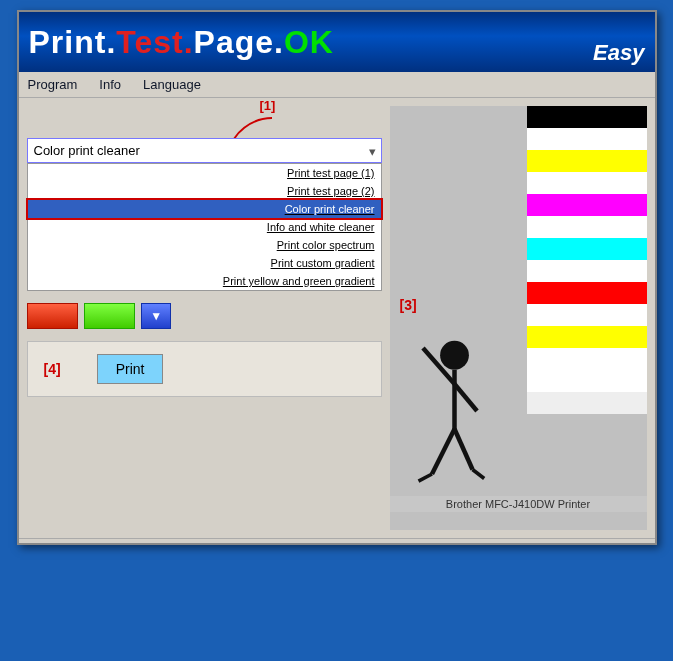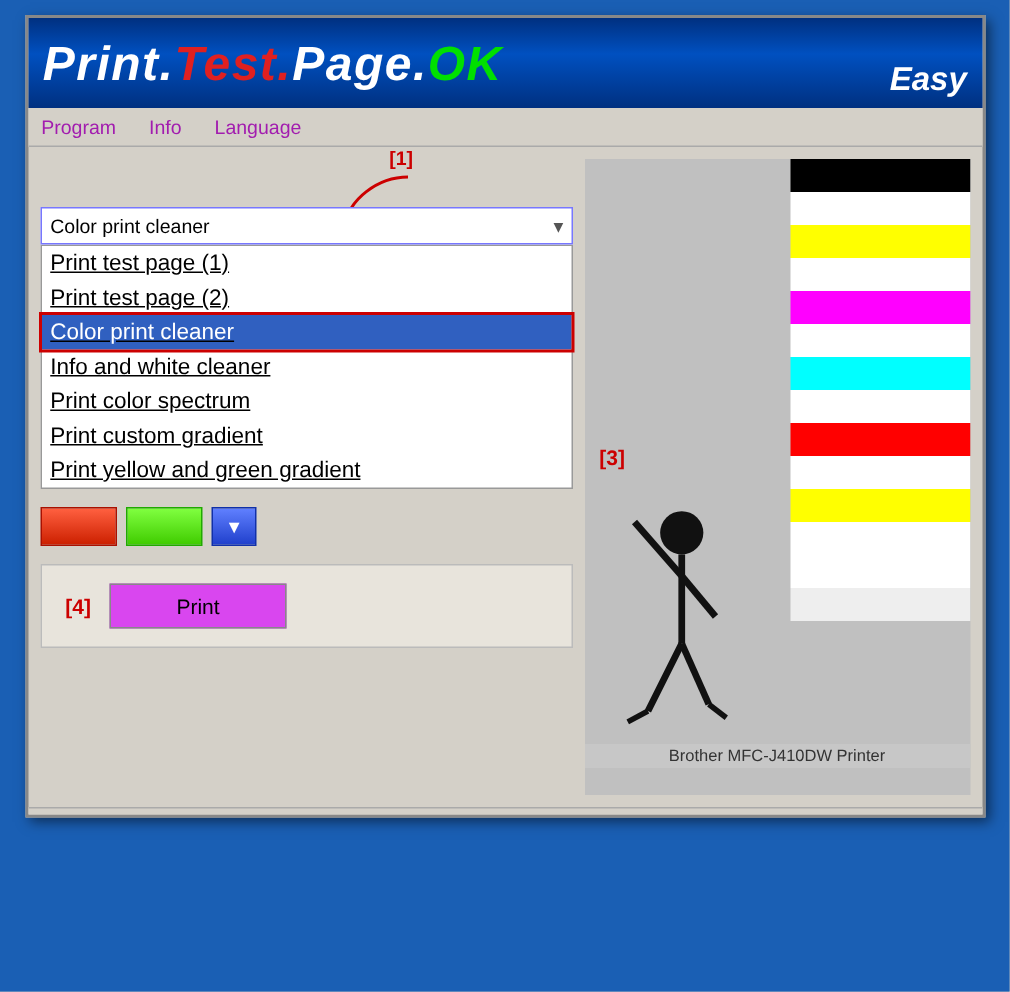--- a/index.html
+++ b/index.html
@@ -37,21 +37,20 @@
       display: flex;
       align-items: center;
       padding: 0 10px;
       position: relative;
       overflow: hidden;
     }
 
     .header-logo {
       font-size: 32px;
       font-weight: bold;
-      font-style: italic;
       letter-spacing: 1px;
     }
     .logo-print { color: white; }
     .logo-test  { color: #e02020; }
     .logo-page  { color: white; }
     .logo-ok    { color: #00e000; }
 
     .header-easy {
       position: absolute;
       right: 10px;
@@ -65,21 +64,21 @@
     
     .menu-bar {
       background: #d4d0c8;
       padding: 4px 6px;
       display: flex;
       gap: 16px;
       border-bottom: 1px solid #aaa;
     }
     .menu-item {
       font-size: 13px;
-      color: #a21caf;
+      color: #0f172a;
       cursor: pointer;
       padding: 1px 3px;
     }
 
     
     .main-content {
       display: flex;
       padding: 8px;
       gap: 8px;
       min-height: 440px;
@@ -119,23 +118,24 @@
     }
 
     
     .dropdown-list {
       background: white;
       border: 1px solid #999;
       width: 100%;
     }
     .dropdown-list-item {
       padding: 3px 6px;
-      font-size: 15px;
+      font-size: 11px;
       cursor: pointer;
       color: #000;
+      text-align: right;
     }
     .dropdown-list-item.selected {
       background: #3060c0;
       color: white;
       outline: 2px solid #cc0000;
     }
 
     
     .buttons-row {
       display: flex;
@@ -177,26 +177,27 @@
       align-items: center;
       gap: 12px;
       margin-top: 4px;
     }
     .label-4 {
       color: #cc0000;
       font-size: 14px;
       font-weight: bold;
     }
     .print-button {
-      background: #d946ef;
+      background: #7dd3fc;
       border: 1px solid #888;
-      padding: 6px 44px;
+      padding: 6px 18px;
       font-size: 14px;
       cursor: pointer;
       color: #000;
+      margin-left: 24px;
     }
 
     
     .right-panel {
       flex: 1;
       background: #c0c0c0;
       position: relative;
       min-height: 380px;
       overflow: hidden;
     }

